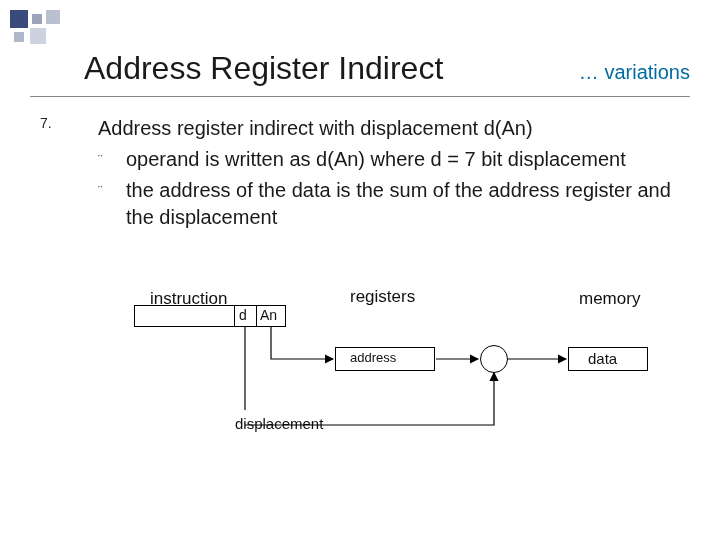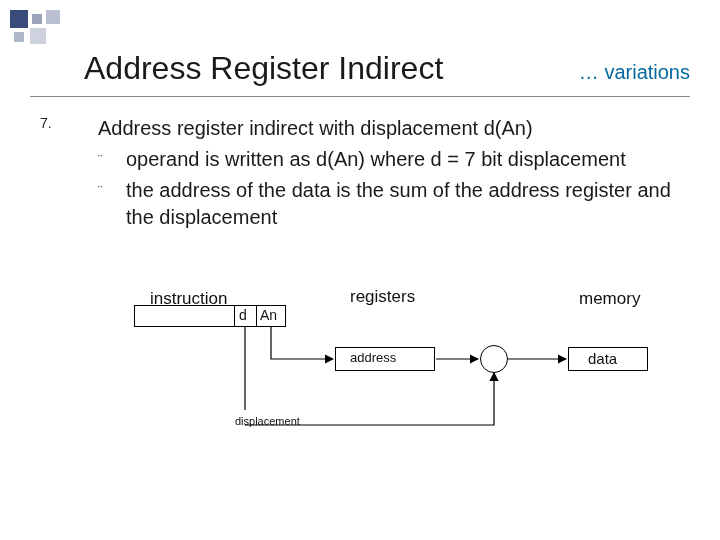--- a/index.html
+++ b/index.html
@@ -115,21 +115,21 @@
   .tiny {
     position: absolute;
     font-size: 14px;
     color: #111;
   }
   .d-txt  { left: 99px;  top: 32px; }
   .an-txt { left: 120px; top: 32px; }
 
   .box-addr { left: 195px; top: 72px; width: 100px; height: 24px; }
   .addr-txt { left: 210px; top: 75px; font-size: 13px; }
-  .disp-txt { left: 95px; top: 140px; font-size: 11px; }
+  .disp-txt { left: 95px; top: 140px; font-size: 15px; }
 
   .circle {
     position: absolute;
     left: 340px;
     top: 70px;
     width: 28px;
     height: 28px;
     border: 1px solid #000;
     border-radius: 50%;
     background: #fff;

